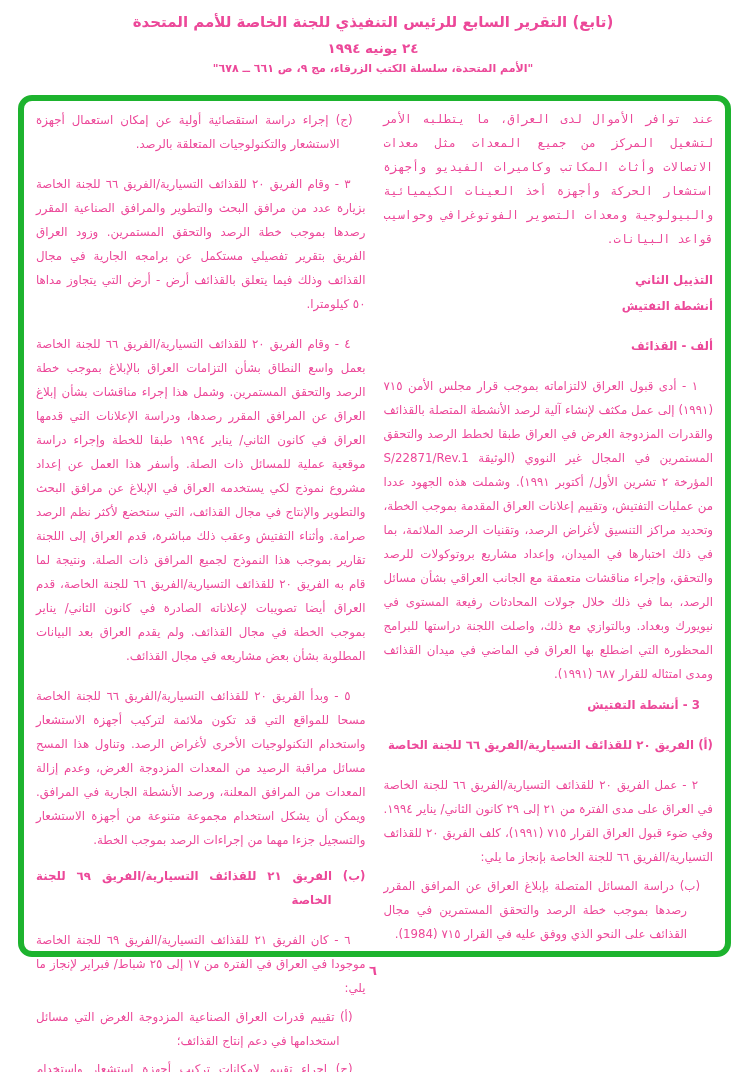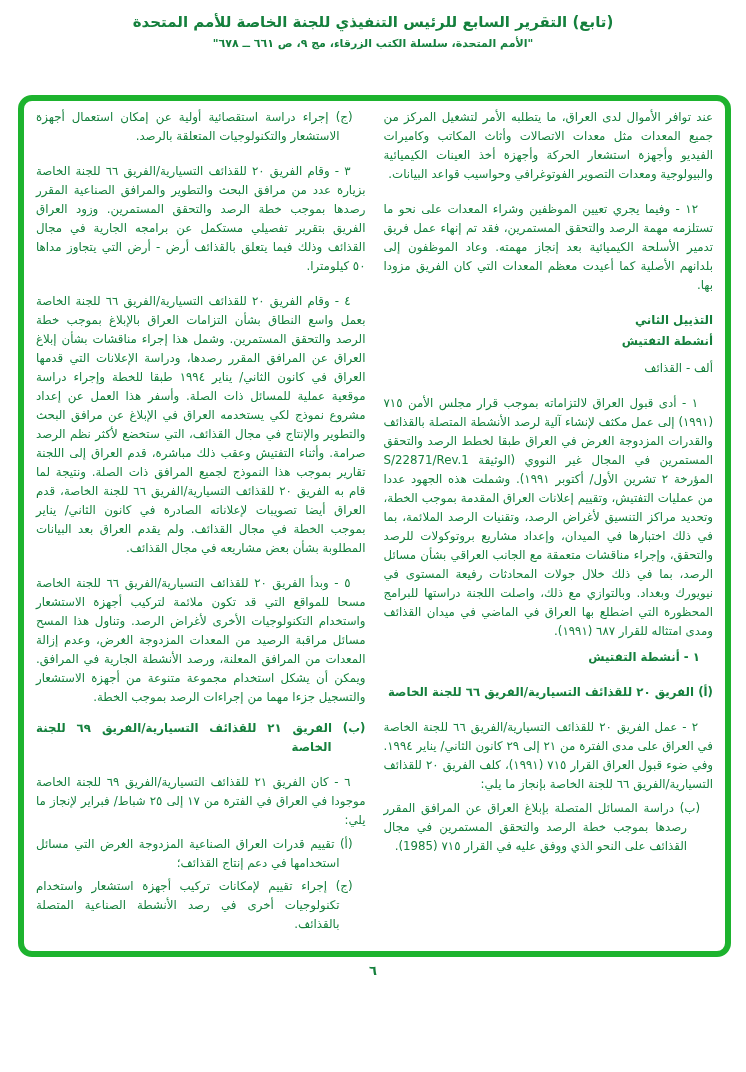--- a/index.html
+++ b/index.html
@@ -1,65 +1,65 @@
 <!DOCTYPE html>
 <html lang="ar"><head>
 <meta charset="utf-8">
 <style>
   html,body{margin:0;padding:0;background:#ffffff;}
   .page{position:relative;width:746px;height:1072px;background:#ffffff;overflow:hidden;
-        font-family:"DejaVu Sans",sans-serif;color:#15803d;}
+        font-family:"DejaVu Sans",sans-serif;color:#ec4899;}
   
   .hdr{position:absolute;top:10px;left:0;width:100%;text-align:center;direction:rtl;}
   .hdr .title{font-size:15px;font-weight:bold;line-height:24px;}
   .hdr .date{font-size:13.5px;font-weight:bold;line-height:22px;margin-top:3px;}
   .hdr .src{font-size:11px;font-weight:bold;line-height:18px;margin-top:1px;}
   
   .frame{position:absolute;left:18px;top:95px;width:713px;height:862px;box-sizing:border-box;
          border:6px solid #1db32e;border-radius:14px;padding:7px 12px 6px 12px;}
   .cols{display:flex;gap:18px;direction:rtl;height:100%;}
-  .col{flex:1;min-width:0;font-size:11.8px;line-height:19px;text-align:justify;direction:rtl;}
+  .col{flex:1;min-width:0;font-size:11.8px;line-height:24px;text-align:justify;direction:rtl;}
   
   .p{margin:16px 0 5px 0;text-indent:15px;}
-  .cont{margin:0 0 5px 0;text-indent:0;}
+  .cont{margin:0 0 5px 0;text-indent:0;font-family:Liberation Mono, monospace;}
   .h1{font-weight:bold;margin:16px 0 0 0;text-indent:0;}
-  .h1b{font-weight:bold;margin:2px 0 8px 0;text-indent:0;}
-  .halef{font-weight:normal;margin:8px 0 7px 0;text-indent:0;}
+  .h1b{font-weight:bold;margin:2px 0 16px 0;text-indent:0;}
+  .halef{font-weight:bold;margin:8px 0 7px 0;text-indent:0;}
   .hnum{font-weight:bold;margin:7px 0 2px 0;text-indent:13px;}
   .hsub{font-weight:bold;margin:16px 0 3px 0;padding-right:34px;text-indent:-34px;}
   .hsub.gap{margin-top:12px;}
   .li{margin:0 0 4px 0;padding-right:26px;text-indent:-13px;}
   
   .pageno{position:absolute;top:963px;left:0;width:100%;text-align:center;
           font-size:13px;font-weight:bold;}
 </style>
 </head>
 <body>
 
 <div class="page">
 
   <div class="hdr">
     <div class="title">(تابع) التقرير السابع للرئيس التنفيذي للجنة الخاصة للأمم المتحدة</div>
+    <div class="date">٢٤ يونيه ١٩٩٤</div>
     <div class="src">"الأمم المتحدة، سلسلة الكتب الزرقاء، مج ٩، ص ٦٦١ ــ ٦٧٨"</div>
   </div>
 
   <div class="frame">
     <div class="cols">
 
       <div class="col">
         <p class="cont">عند توافر الأموال لدى العراق، ما يتطلبه الأمر لتشغيل المركز من جميع المعدات مثل معدات الاتصالات وأثاث المكاتب وكاميرات الفيديو وأجهزة استشعار الحركة وأجهزة أخذ العينات الكيميائية والبيولوجية ومعدات التصوير الفوتوغرافي وحواسيب قواعد البيانات.</p>
-        <p class="p">١٢ - وفيما يجري تعيين الموظفين وشراء المعدات على نحو ما تستلزمه مهمة الرصد والتحقق المستمرين، فقد تم إنهاء عمل فريق تدمير الأسلحة الكيميائية بعد إنجاز مهمته. وعاد الموظفون إلى بلدانهم الأصلية كما أعيدت معظم المعدات التي كان الفريق مزودا بها.</p>
         <p class="h1">التذييل الثاني</p>
         <p class="h1b">أنشطة التفتيش</p>
         <p class="halef">ألف - القذائف</p>
         <p class="p">١ - أدى قبول العراق لالتزاماته بموجب قرار مجلس الأمن ٧١٥ (١٩٩١) إلى عمل مكثف لإنشاء آلية لرصد الأنشطة المتصلة بالقذائف والقدرات المزدوجة الغرض في العراق طبقا لخطط الرصد والتحقق المستمرين في المجال غير النووي (الوثيقة S/22871/Rev.1 المؤرخة ٢ تشرين الأول/ أكتوبر ١٩٩١). وشملت هذه الجهود عددا من عمليات التفتيش، وتقييم إعلانات العراق المقدمة بموجب الخطة، وتحديد مراكز التنسيق لأغراض الرصد، وتقنيات الرصد الملائمة، بما في ذلك اختبارها في الميدان، وإعداد مشاريع بروتوكولات للرصد والتحقق، وإجراء مناقشات متعمقة مع الجانب العراقي بشأن مسائل الرصد، بما في ذلك خلال جولات المحادثات رفيعة المستوى في نيويورك وبغداد. وبالتوازي مع ذلك، واصلت اللجنة دراستها للبرامج المحظورة التي اضطلع بها العراق في الماضي في ميدان القذائف ومدى امتثاله للقرار ٦٨٧ (١٩٩١).</p>
-        <p class="hnum">١ - أنشطة التفتيش</p>
+        <p class="hnum">3 - أنشطة التفتيش</p>
         <p class="hsub">(أ) الفريق ٢٠ للقذائف التسيارية/الفريق ٦٦ للجنة الخاصة</p>
         <p class="p">٢ - عمل الفريق ٢٠ للقذائف التسيارية/الفريق ٦٦ للجنة الخاصة في العراق على مدى الفترة من ٢١ إلى ٢٩ كانون الثاني/ يناير ١٩٩٤. وفي ضوء قبول العراق القرار ٧١٥ (١٩٩١)، كلف الفريق ٢٠ للقذائف التسيارية/الفريق ٦٦ للجنة الخاصة بإنجاز ما يلي:</p>
-        <p class="li">(ب) دراسة المسائل المتصلة بإبلاغ العراق عن المرافق المقرر رصدها بموجب خطة الرصد والتحقق المستمرين في مجال القذائف على النحو الذي ووفق عليه في القرار ٧١٥ (1985).</p>
+        <p class="li">(ب) دراسة المسائل المتصلة بإبلاغ العراق عن المرافق المقرر رصدها بموجب خطة الرصد والتحقق المستمرين في مجال القذائف على النحو الذي ووفق عليه في القرار ٧١٥ (1984).</p>
       </div>
 
       <div class="col">
         <p class="li">(ج) إجراء دراسة استقصائية أولية عن إمكان استعمال أجهزة الاستشعار والتكنولوجيات المتعلقة بالرصد.</p>
         <p class="p">٣ - وقام الفريق ٢٠ للقذائف التسيارية/الفريق ٦٦ للجنة الخاصة بزيارة عدد من مرافق البحث والتطوير والمرافق الصناعية المقرر رصدها بموجب خطة الرصد والتحقق المستمرين. وزود العراق الفريق بتقرير تفصيلي مستكمل عن برامجه الجارية في مجال القذائف وذلك فيما يتعلق بالقذائف أرض - أرض التي يتجاوز مداها ٥٠ كيلومترا.</p>
         <p class="p">٤ - وقام الفريق ٢٠ للقذائف التسيارية/الفريق ٦٦ للجنة الخاصة بعمل واسع النطاق بشأن التزامات العراق بالإبلاغ بموجب خطة الرصد والتحقق المستمرين. وشمل هذا إجراء مناقشات بشأن إبلاغ العراق عن المرافق المقرر رصدها، ودراسة الإعلانات التي قدمها العراق في كانون الثاني/ يناير ١٩٩٤ طبقا للخطة وإجراء دراسة موقعية عملية للمسائل ذات الصلة. وأسفر هذا العمل عن إعداد مشروع نموذج لكي يستخدمه العراق في الإبلاغ عن مرافق البحث والتطوير والإنتاج في مجال القذائف، التي ستخضع لأكثر نظم الرصد صرامة. وأثناء التفتيش وعقب ذلك مباشرة، قدم العراق إلى اللجنة تقارير بموجب هذا النموذج لجميع المرافق ذات الصلة. ونتيجة لما قام به الفريق ٢٠ للقذائف التسيارية/الفريق ٦٦ للجنة الخاصة، قدم العراق أيضا تصويبات لإعلاناته الصادرة في كانون الثاني/ يناير بموجب الخطة في مجال القذائف. ولم يقدم العراق بعد البيانات المطلوبة بشأن بعض مشاريعه في مجال القذائف.</p>
         <p class="p">٥ - وبدأ الفريق ٢٠ للقذائف التسيارية/الفريق ٦٦ للجنة الخاصة مسحا للمواقع التي قد تكون ملائمة لتركيب أجهزة الاستشعار واستخدام التكنولوجيات الأخرى لأغراض الرصد. وتناول هذا المسح مسائل مراقبة الرصيد من المعدات المزدوجة الغرض، وعدم إزالة المعدات من المرافق المعلنة، ورصد الأنشطة الجارية في المرافق. ويمكن أن يشكل استخدام مجموعة متنوعة من أجهزة الاستشعار والتسجيل جزءا مهما من إجراءات الرصد بموجب الخطة.</p>
         <p class="hsub gap">(ب) الفريق ٢١ للقذائف التسيارية/الفريق ٦٩ للجنة الخاصة</p>
         <p class="p">٦ - كان الفريق ٢١ للقذائف التسيارية/الفريق ٦٩ للجنة الخاصة موجودا في العراق في الفترة من ١٧ إلى ٢٥ شباط/ فبراير لإنجاز ما يلي:</p>
         <p class="li">(أ) تقييم قدرات العراق الصناعية المزدوجة الغرض التي مسائل استخدامها في دعم إنتاج القذائف؛</p>

